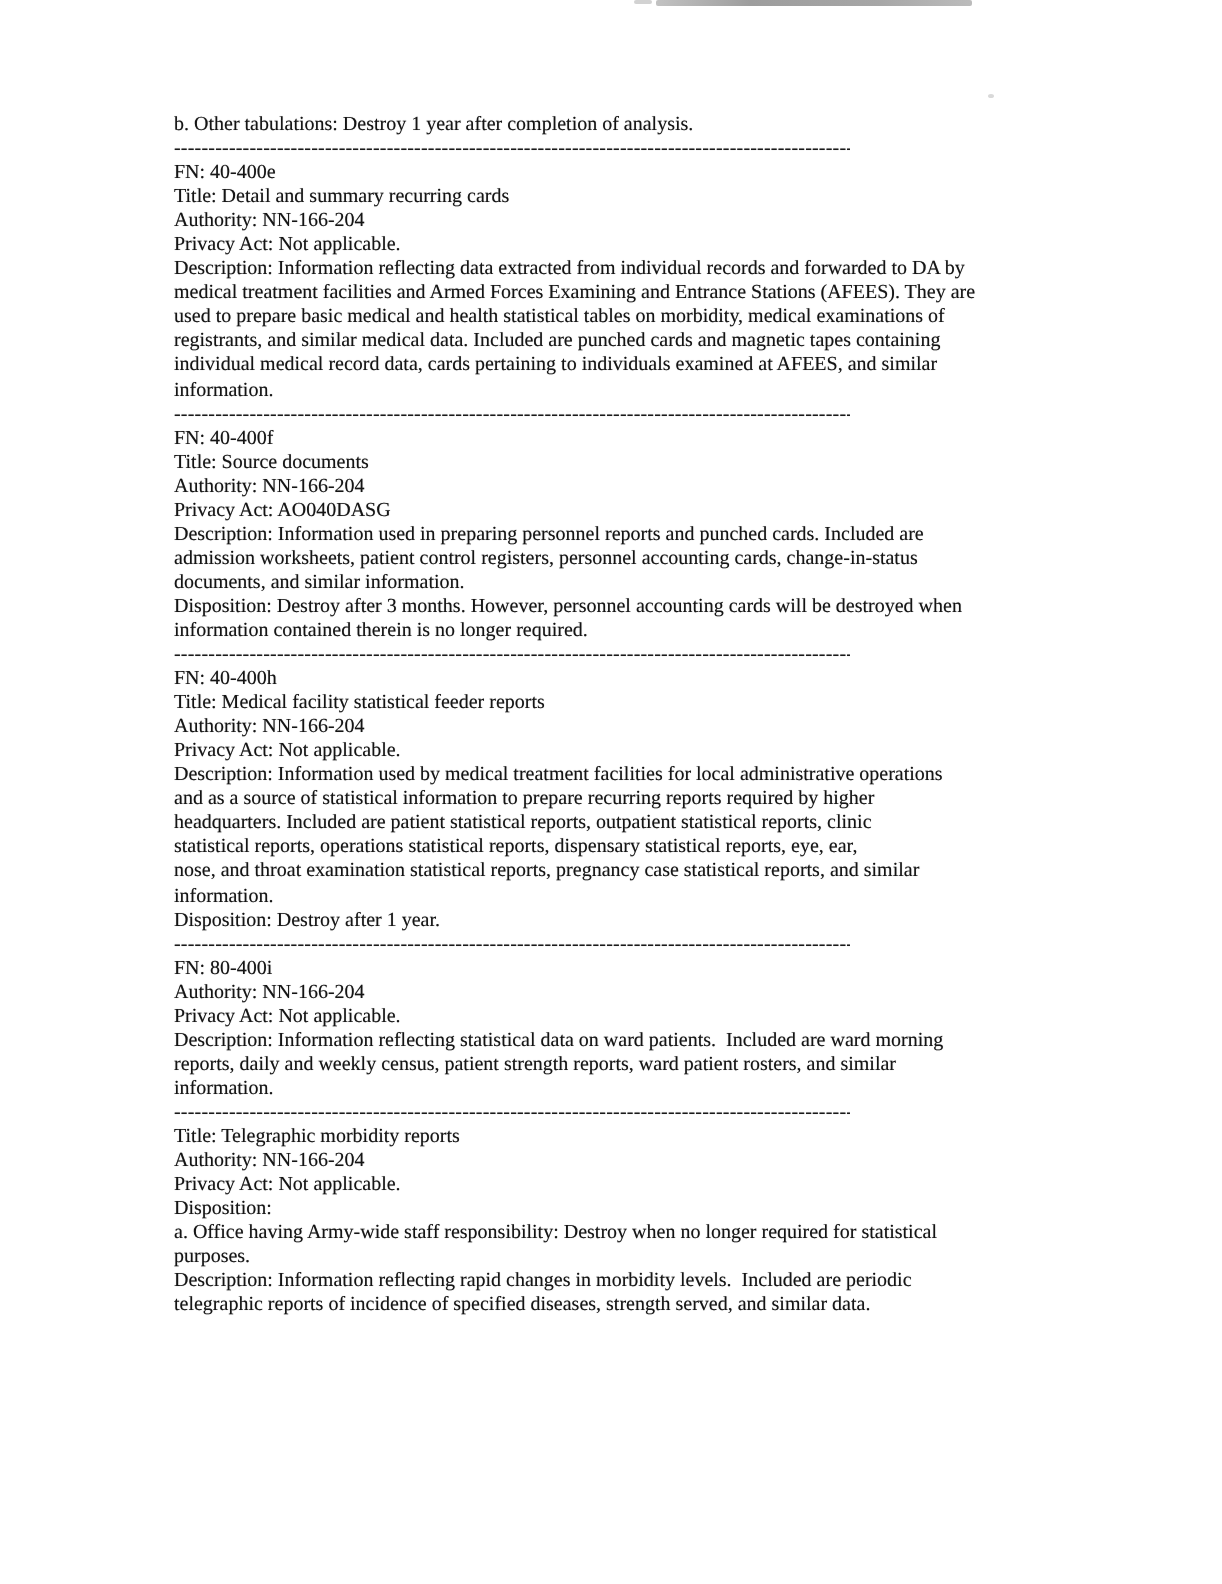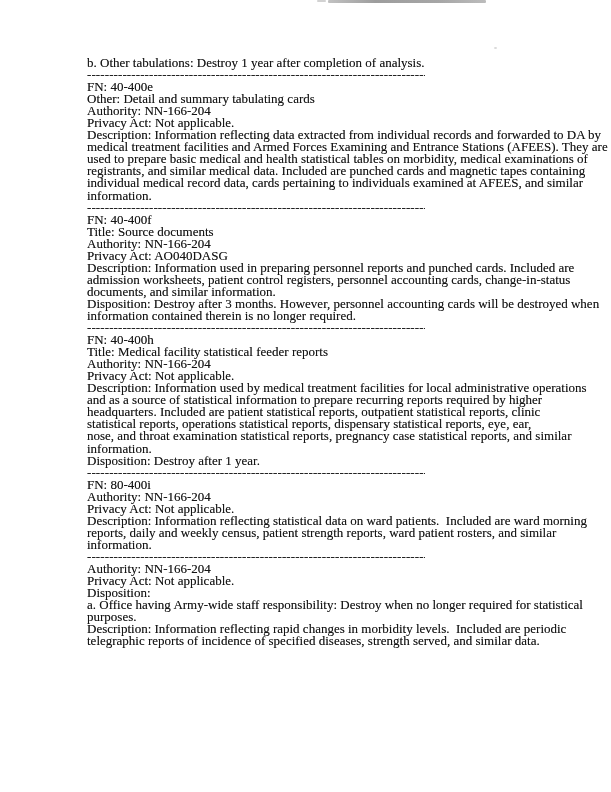--- a/index.html
+++ b/index.html
@@ -13,21 +13,21 @@
     height: 792px;
     background: #ffffff;
     overflow: hidden;
     font-family: "Liberation Serif", "DejaVu Serif", serif;
   }
   .content {
     position: absolute;
     left: 87px;
     top: 57px;
     width: 450px;
-    font-size: 13px;
+    font-size: 10px;
     line-height: 12.05px;
     color: #151515;
     text-shadow: 0 0 0.4px rgba(0,0,0,0.45);
   }
   .ln, .pre {
     white-space: pre;
   }
   .separator {
     white-space: nowrap;
     overflow: hidden;
@@ -68,21 +68,21 @@
   <div class="scan-bar-main"></div>
   <div class="scan-dot"></div>
 
   <div class="content">
 
     <div class="ln">b. Other tabulations: Destroy 1 year after completion of analysis.</div>
     <div class="separator">--------------------------------------------------------------------------------------------------------------</div>
 
     <section>
       <div class="ln">FN: 40-400e</div>
-      <div class="ln">Other: Detail and summary tabulating cards</div>
+      <div class="ln">Title: Detail and summary recurring cards</div>
       <div class="ln">Authority: NN-166-204</div>
       <div class="ln">Privacy Act: Not applicable.</div>
       <div class="pre">Description: Information reflecting data extracted from individual records and forwarded to DA by
 medical treatment facilities and Armed Forces Examining and Entrance Stations (AFEES). They are
 used to prepare basic medical and health statistical tables on morbidity, medical examinations of
 registrants, and similar medical data. Included are punched cards and magnetic tapes containing
 individual medical record data, cards pertaining to individuals examined at AFEES, and similar
 information.</div>
     </section>
     <div class="separator">--------------------------------------------------------------------------------------------------------------</div>
@@ -119,20 +119,21 @@
       <div class="ln">FN: 80-400i</div>
       <div class="ln">Authority: NN-166-204</div>
       <div class="ln">Privacy Act: Not applicable.</div>
       <div class="pre">Description: Information reflecting statistical data on ward patients.  Included are ward morning
 reports, daily and weekly census, patient strength reports, ward patient rosters, and similar
 information.</div>
     </section>
     <div class="separator">--------------------------------------------------------------------------------------------------------------</div>
 
     <section>
+      <div class="ln">Title: Telegraphic morbidity reports</div>
       <div class="ln">Authority: NN-166-204</div>
       <div class="ln">Privacy Act: Not applicable.</div>
       <div class="pre">Disposition:
 a. Office having Army-wide staff responsibility: Destroy when no longer required for statistical
 purposes.</div>
       <div class="pre">Description: Information reflecting rapid changes in morbidity levels.  Included are periodic
 telegraphic reports of incidence of specified diseases, strength served, and similar data.</div>
     </section>
 
   </div>

